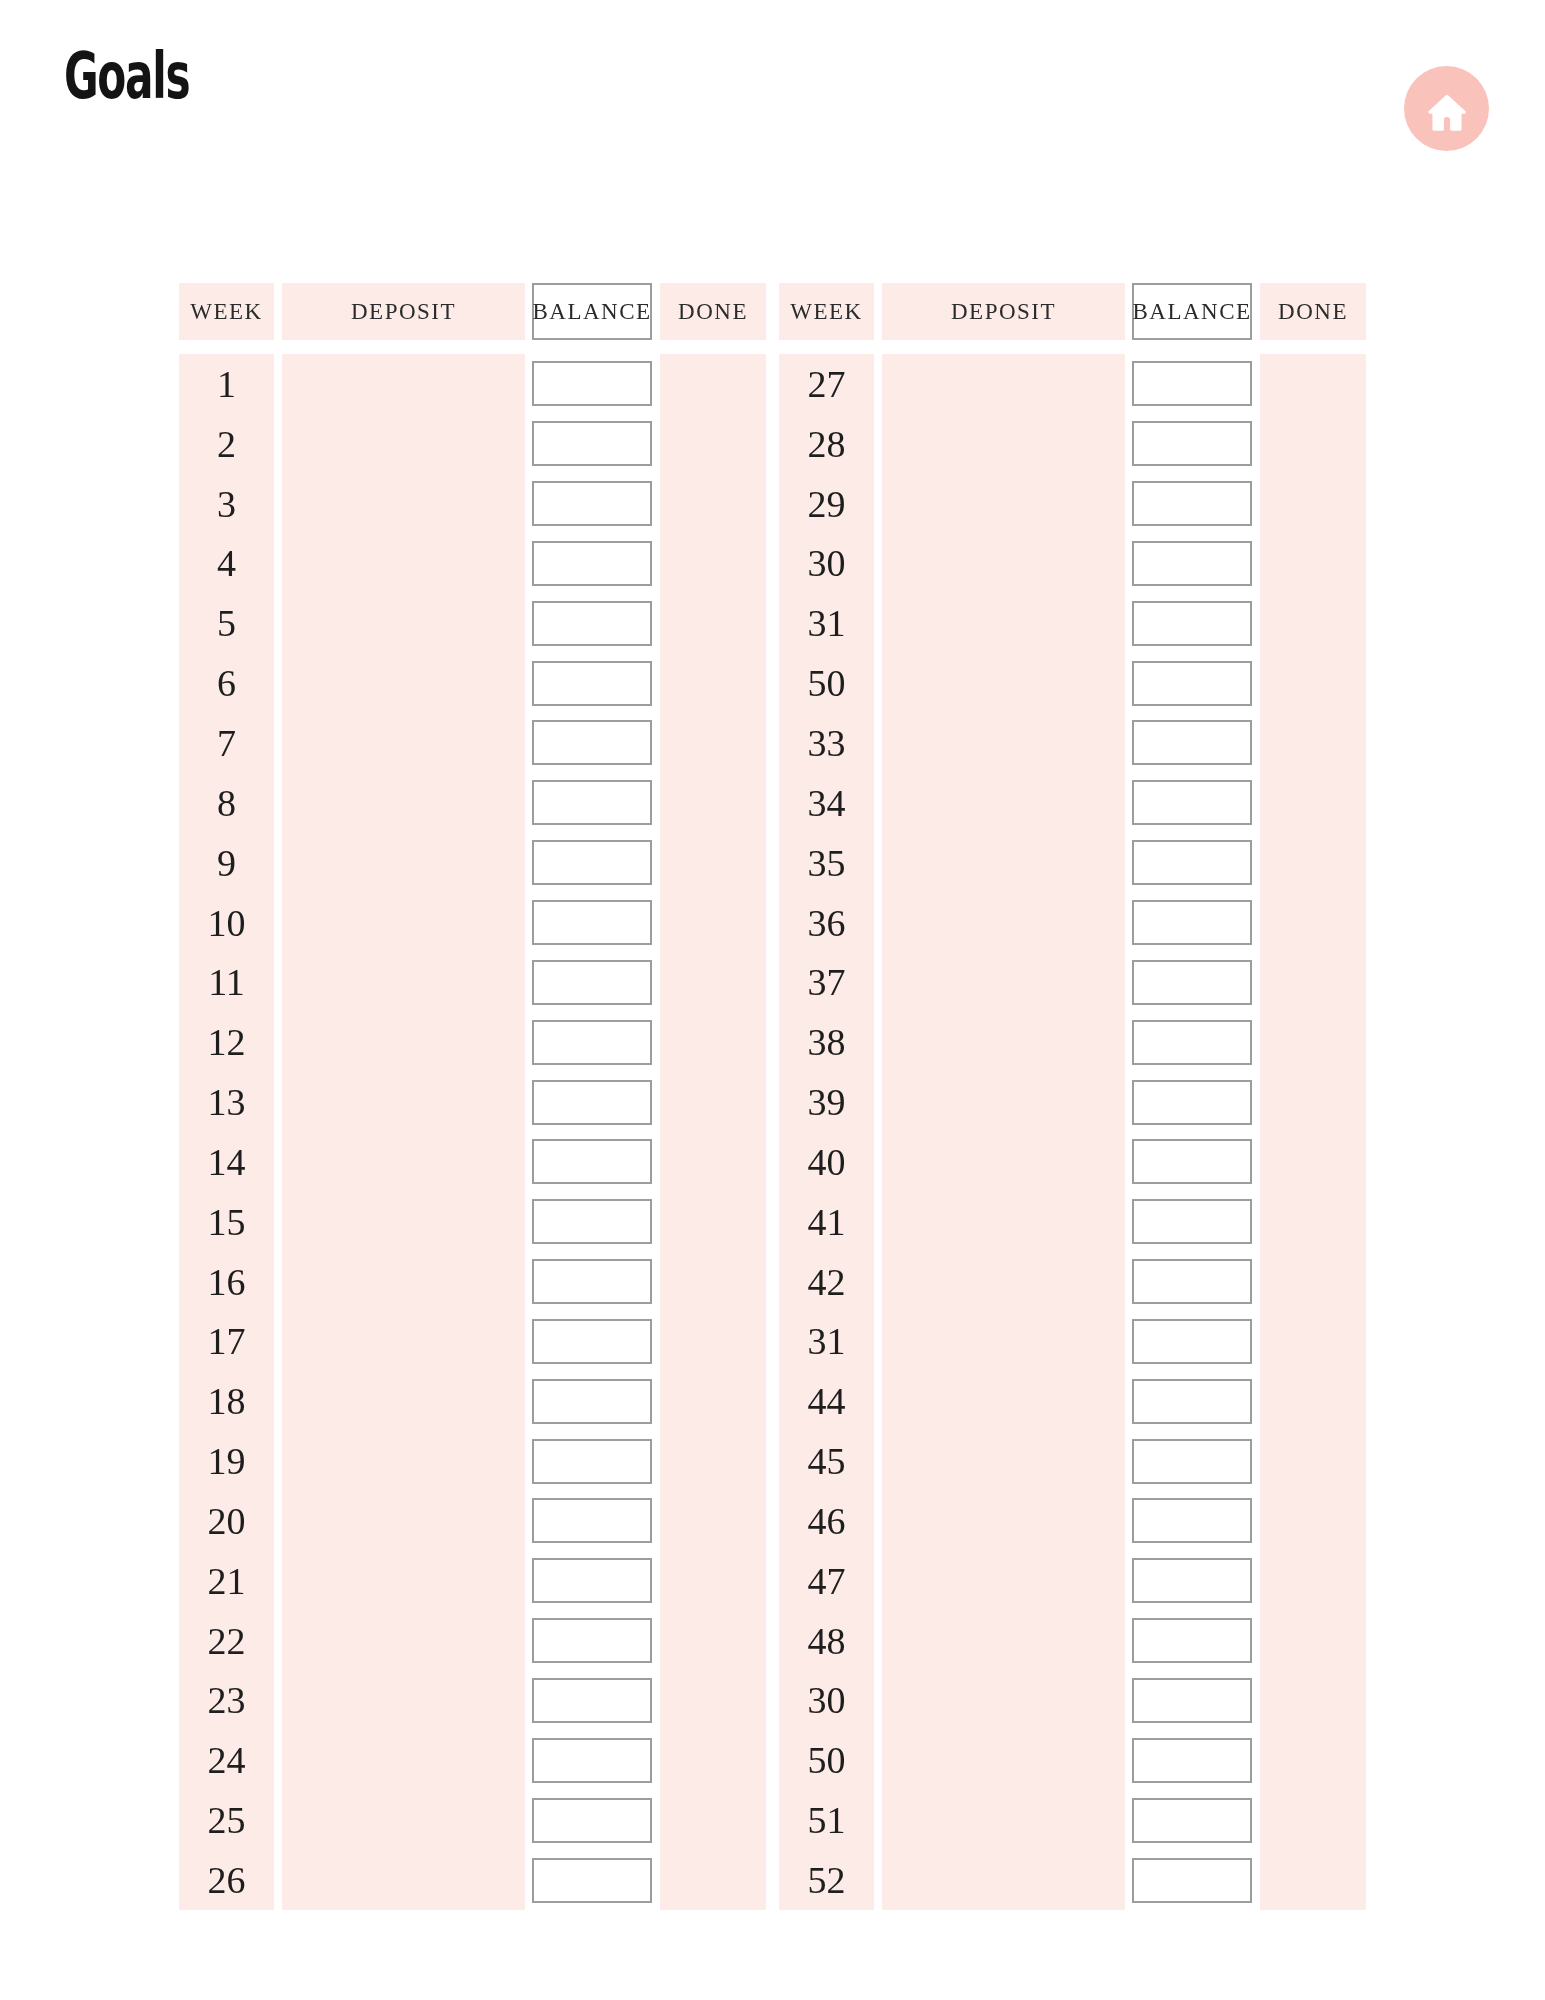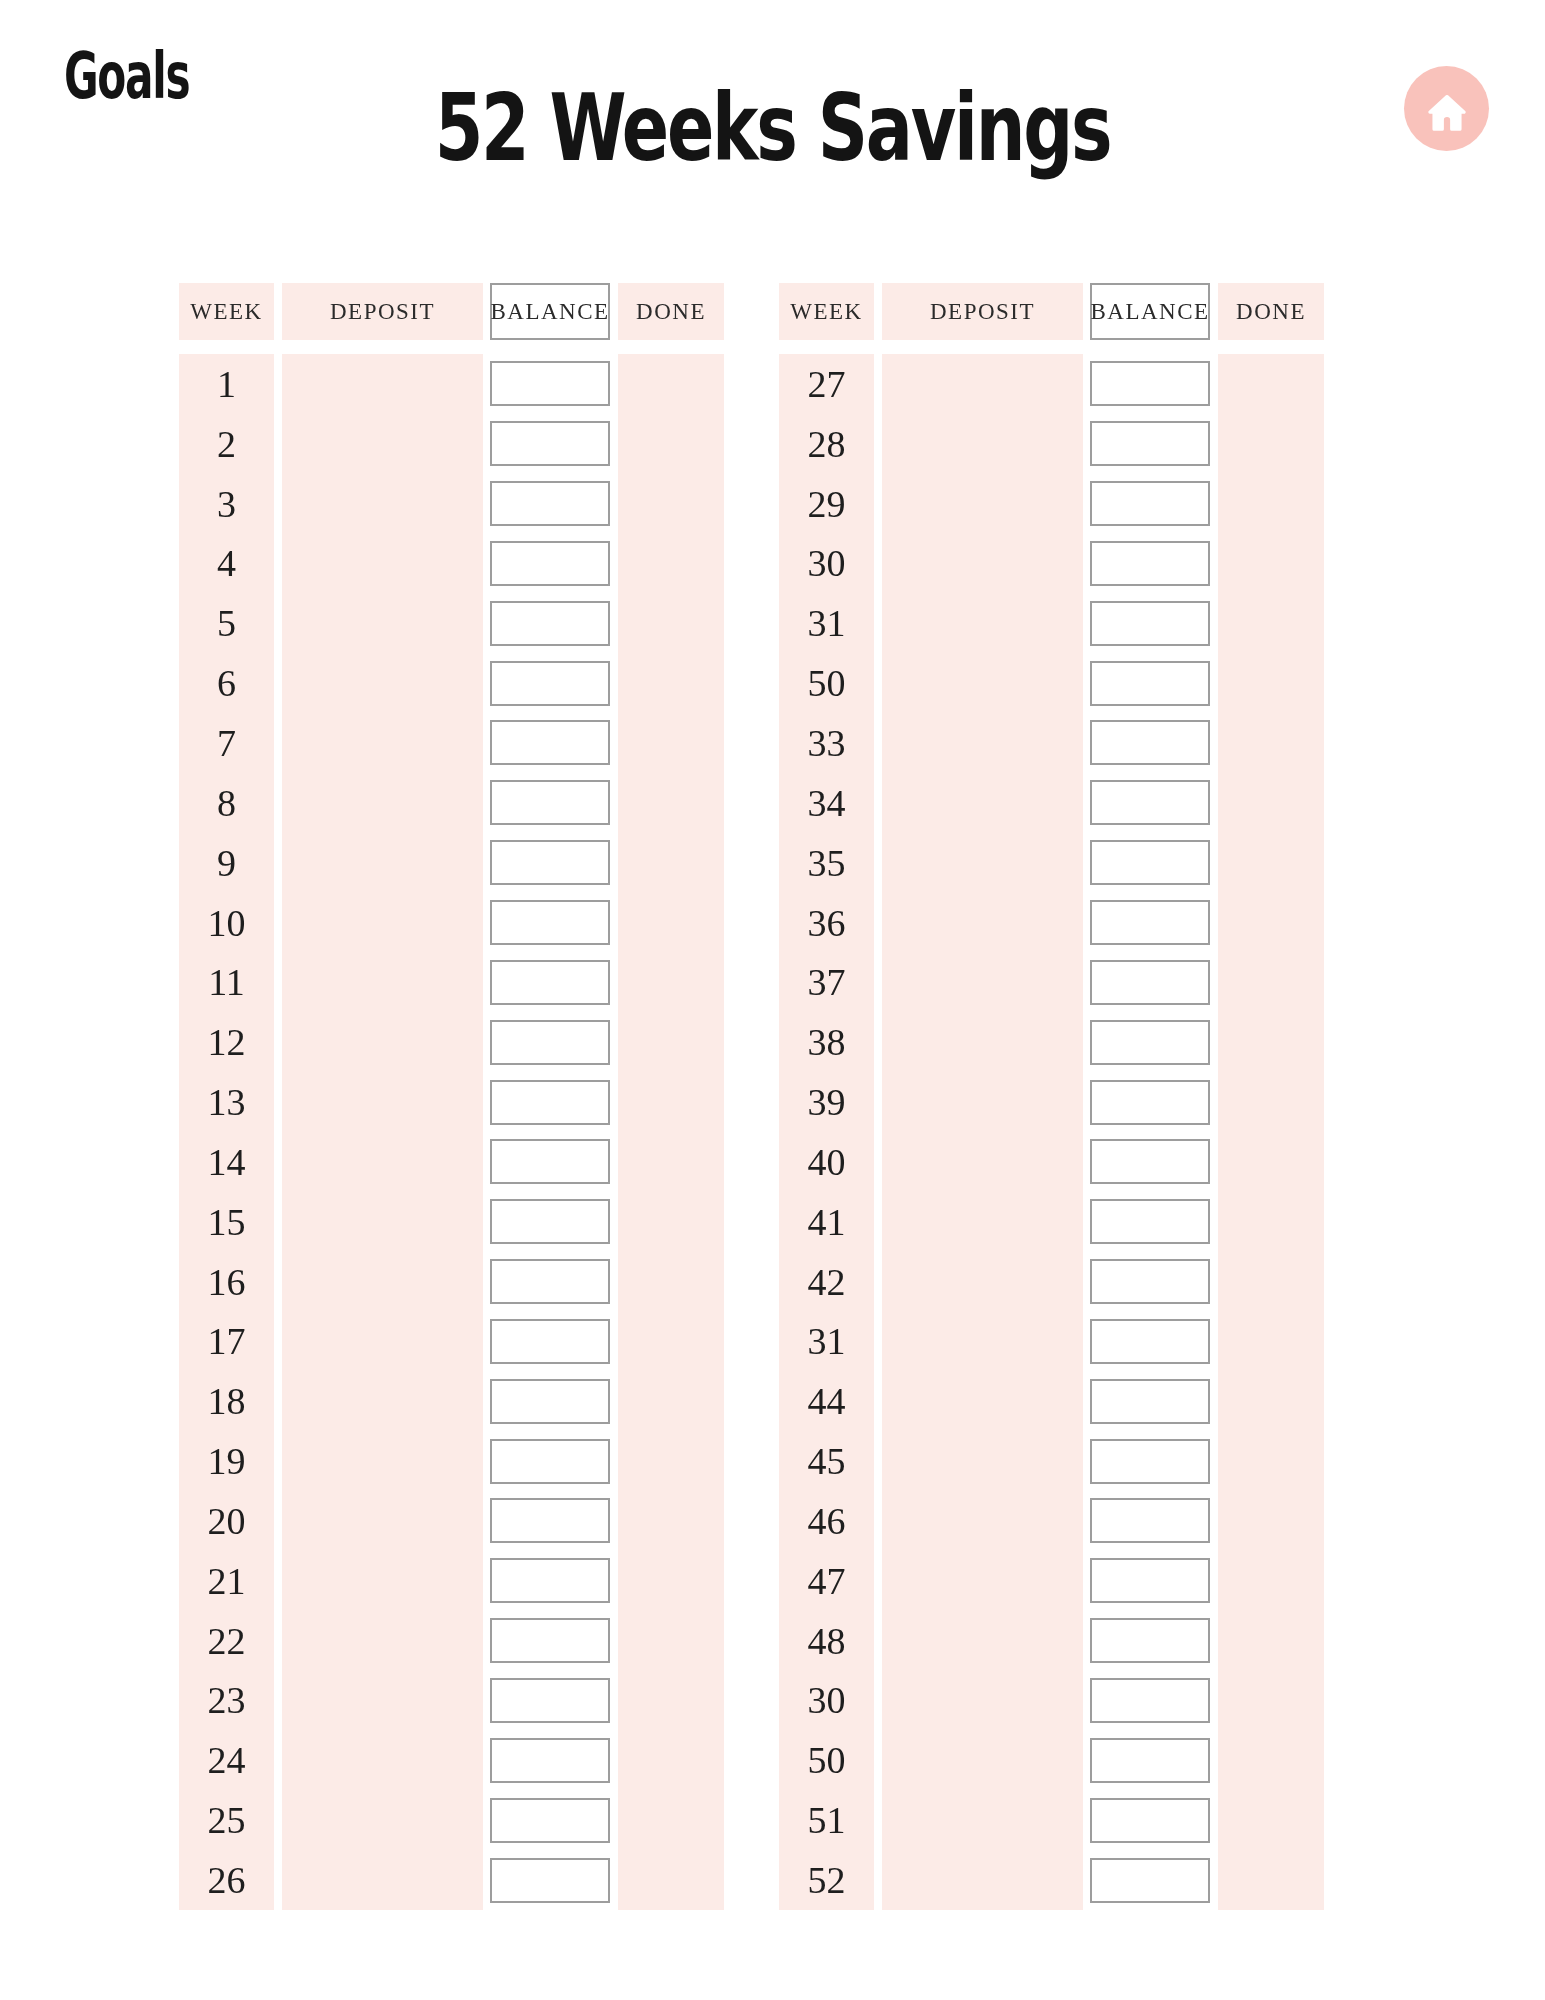--- a/index.html
+++ b/index.html
@@ -35,21 +35,21 @@
   .t1{left:779px;}
   .pink{background:#fcebe7;font-family:Liberation Serif, serif;}
 
   .hrow{display:flex;height:57px;}
   .hcell{
     display:flex;align-items:center;justify-content:center;
     font-size:23px;letter-spacing:1.5px;color:#2b2b2b;
     box-sizing:border-box;
   }
   .w-week{width:95px;}
-  .w-dep{width:201px;margin-left:8px;}
+  .w-dep{width:243px;margin-left:8px;}
   .w-bal{width:120px;margin-left:7px;}
   .w-done{width:106px;margin-left:8px;}
   .hcell.boxed{background:#ffffff;border:2px solid #9d9d9d;}
 
   .cols{display:flex;margin-top:14px;height:1556px;}
   .col{height:100%;box-sizing:border-box;}
   .col-week{display:flex;flex-direction:column;}
   .wnum{
     flex:1;display:flex;align-items:center;justify-content:center;
     font-size:38px;color:#1e1e1e;
@@ -63,23 +63,20 @@
     padding:0 10px;outline:none;color:#1e1e1e;
   }
 </style>
 </head>
 <body>
 
 <div class="page">
 
   <div class="goals">Goals</div>
 
-  <div class="title">
-    <span>52 Weeks Savings</span>
-  </div>
 
   <div class="home-btn">
     <svg width="52" height="52" viewBox="0 0 100 100" aria-hidden="true">
       <path d="M50 26 L83 56 L75 56 L75 89 L59 89 L59 71
                C59 66 55 62.5 50 62.5
                C45 62.5 41 66 41 71
                L41 89 L25 89 L25 56 L17 56 Z" fill="#ffffff" stroke="#ffffff" stroke-width="6" stroke-linejoin="round" stroke-linecap="round"></path>
     </svg>
   </div>
 

